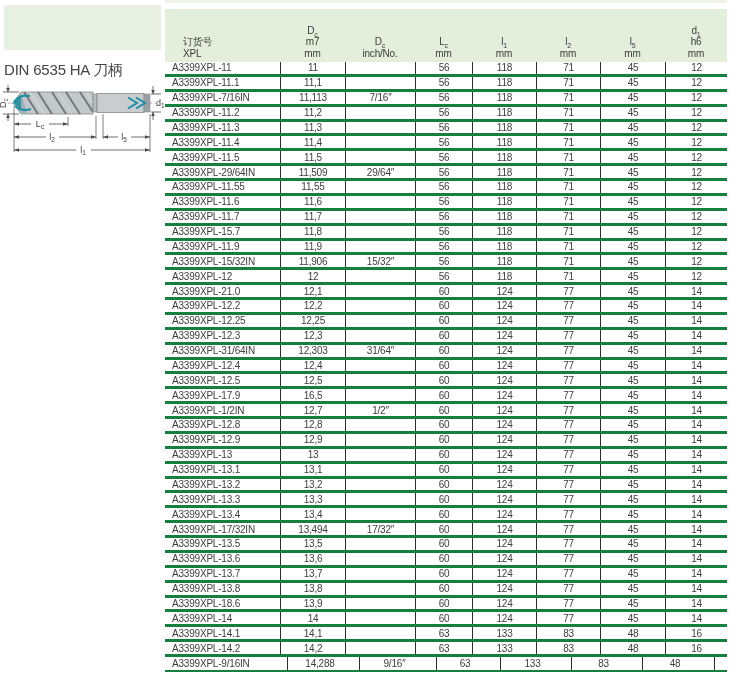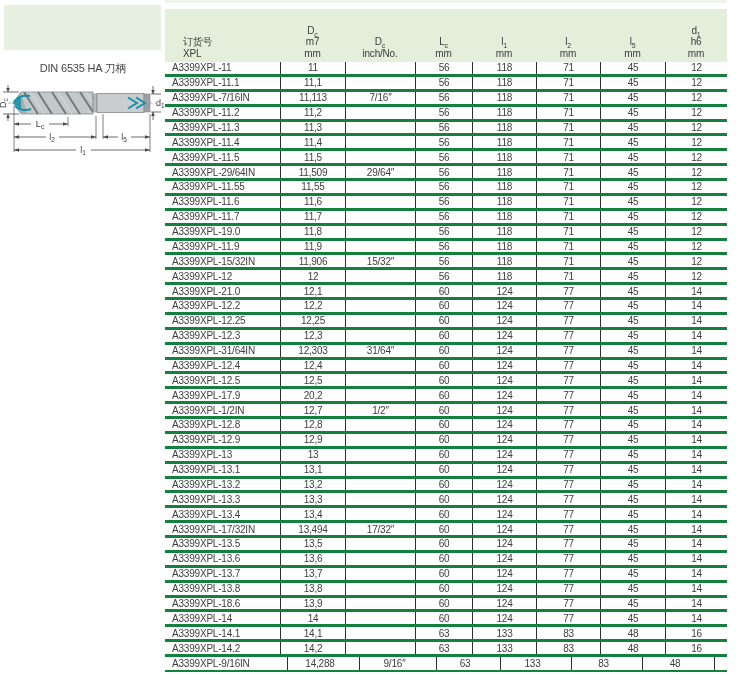--- a/index.html
+++ b/index.html
@@ -2,21 +2,21 @@
 <html><head>
 <meta charset="utf-8">
 <style>
   html,body{margin:0;padding:0;background:#ffffff;}
   .page{
     position:relative;width:736px;height:675px;background:#ffffff;overflow:hidden;
     font-family:"Liberation Sans","DejaVu Sans",sans-serif;color:#3d3d3d;
   }
   
   .family-banner{position:absolute;left:4px;top:5px;width:157px;height:45px;background:#e7f0e1;}
-  .section-title{position:absolute;left:4px;top:61px;width:158px;font-size:11px;color:#444;letter-spacing:-0.2px;white-space:nowrap;text-align:center;}
+  .section-title{position:absolute;left:4px;top:61px;width:158px;font-size:15px;color:#444;letter-spacing:-0.2px;white-space:nowrap;}
   .diagram{position:absolute;left:0;top:80px;width:165px;height:90px;}
   
   .table-top-strip{position:absolute;left:165px;top:0;width:562px;height:3px;background:#eef4e9;}
   .thead{
     position:absolute;left:165px;top:9px;width:562px;height:53px;background:#e3eedb;
     display:grid;grid-template-columns:115px 65px 70px 57px 64px 64px 65px 62px;
     box-sizing:border-box;
   }
   .hcell{display:flex;flex-direction:column;justify-content:flex-end;align-items:center;
     font-size:10px;line-height:11.5px;color:#3d3d3d;padding-bottom:3px;letter-spacing:-0.2px;}
@@ -249,21 +249,21 @@
         <div class="tcell c0">A3399XPL-11.7</div>
         <div class="tcell c1">11,7</div>
         <div class="tcell c2"></div>
         <div class="tcell c3">56</div>
         <div class="tcell c4">118</div>
         <div class="tcell c5">71</div>
         <div class="tcell c6">45</div>
         <div class="tcell c7">12</div>
       </div>
       <div class="trow">
-        <div class="tcell c0">A3399XPL-19.0</div>
+        <div class="tcell c0">A3399XPL-15.7</div>
         <div class="tcell c1">11,8</div>
         <div class="tcell c2"></div>
         <div class="tcell c3">56</div>
         <div class="tcell c4">118</div>
         <div class="tcell c5">71</div>
         <div class="tcell c6">45</div>
         <div class="tcell c7">12</div>
       </div>
       <div class="trow">
         <div class="tcell c0">A3399XPL-11.9</div>
@@ -360,21 +360,21 @@
         <div class="tcell c1">12,5</div>
         <div class="tcell c2"></div>
         <div class="tcell c3">60</div>
         <div class="tcell c4">124</div>
         <div class="tcell c5">77</div>
         <div class="tcell c6">45</div>
         <div class="tcell c7">14</div>
       </div>
       <div class="trow">
         <div class="tcell c0">A3399XPL-17.9</div>
-        <div class="tcell c1">20,2</div>
+        <div class="tcell c1">16,5</div>
         <div class="tcell c2"></div>
         <div class="tcell c3">60</div>
         <div class="tcell c4">124</div>
         <div class="tcell c5">77</div>
         <div class="tcell c6">45</div>
         <div class="tcell c7">14</div>
       </div>
       <div class="trow">
         <div class="tcell c0">A3399XPL-1/2IN</div>
         <div class="tcell c1">12,7</div>

